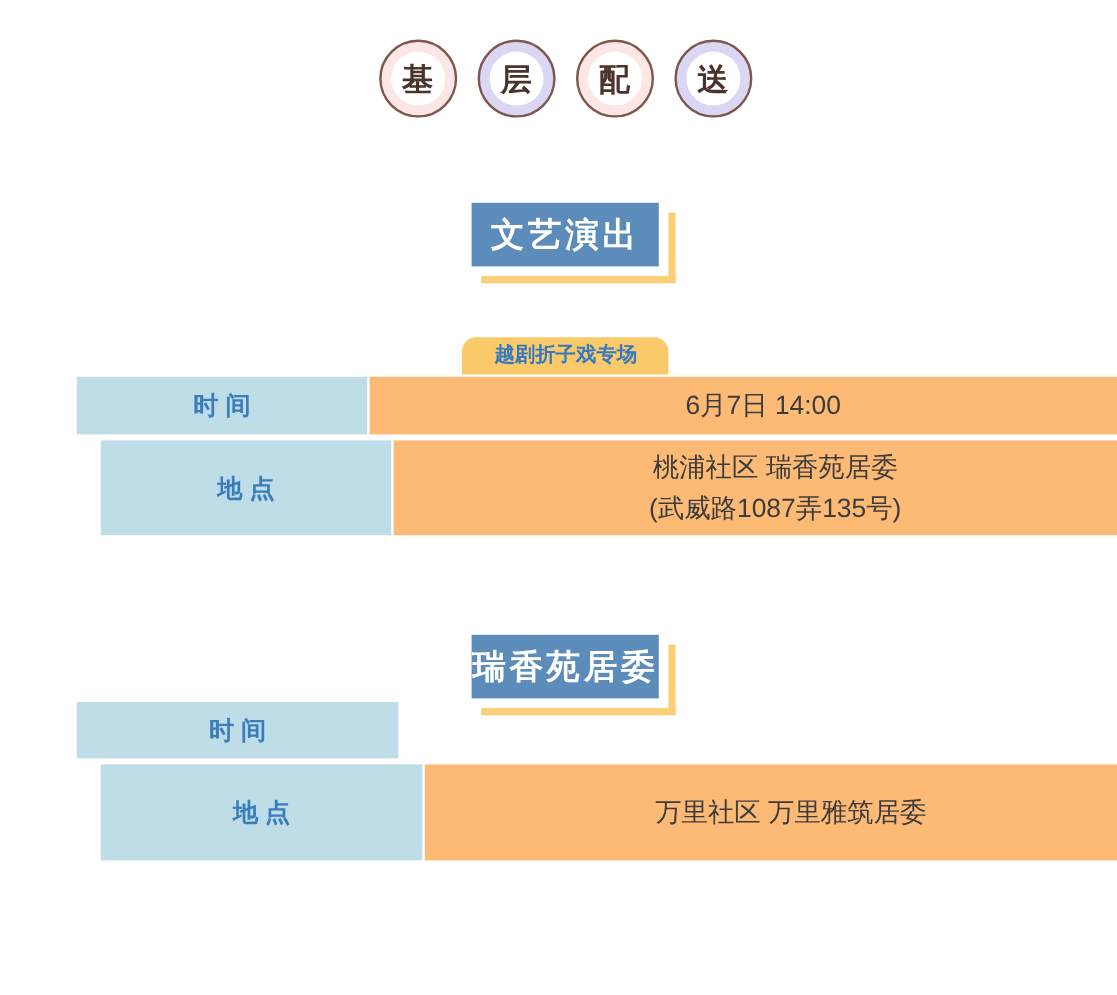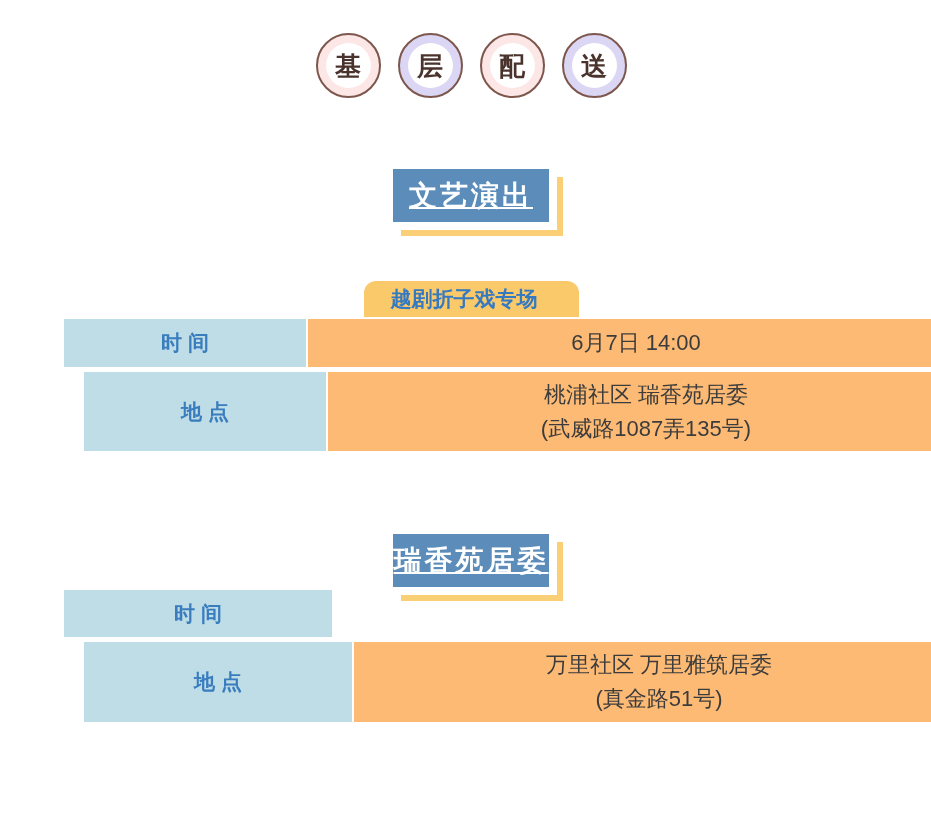--- a/index.html
+++ b/index.html
@@ -15,30 +15,30 @@
   .badge.lavender { background:#dad6f3; }
   .badge-inner { width:45px; height:45px; border-radius:50%; background:#ffffff;
                  display:flex; align-items:center; justify-content:center; }
   .badge-char { font-size:26px; font-weight:bold; color:#4a332c; line-height:1; }
 
   
   .title-row { display:flex; justify-content:center; }
   .title-wrap { position:relative; width:156px; height:53px; }
   .title-box { position:relative; width:156px; height:53px; background:#5b8cba;
                display:flex; align-items:center; justify-content:center; z-index:2; }
-  .title-box span { color:#ffffff; font-size:28px; font-weight:bold; letter-spacing:3px; line-height:1;text-decoration:underline; }
+  .title-box span { color:#ffffff; font-size:28px; font-weight:bold; letter-spacing:3px; line-height:1; }
   .title-wrap::after { content:""; position:absolute; left:8px; top:8px; width:156px; height:53px;
                border-right:6px solid #fbcf75; border-bottom:6px solid #fbcf75; z-index:1; }
   .mt-title1 { margin-top:70px; }
   .mt-title2 { margin-top:83px; }
 
   
   .pill-row { display:flex; justify-content:center; }
-  .pill { background:#fac96a; color:#3579c0; font-size:21px; font-weight:bold;
-          padding:5px 41px 6px 27px; border-radius:12px 12px 0 0; line-height:1.2; }
+  .pill { background:#fac96a; color:#3579c0; font-size:17px; font-weight:bold;
+          padding:5px 26px 6px 27px; border-radius:12px 12px 0 0; line-height:1.2; }
   .mt-pill1 { margin-top:59px; }
   .mt-pill2 { margin-top:58px; }
 
   
   .info-table { width:900px; }
   .mt-table1 { margin-top:2px; }
   .mt-table2 { margin-top:3px; }
   .info-row { display:flex; gap:2px; margin-bottom:5px; }
   .info-row:last-child { margin-bottom:0;padding-left:20px; }
   .label-cell { background:#bfdde6; display:flex; align-items:center; justify-content:center;
@@ -118,18 +118,17 @@
 
 
   <div class="info-table t2 mt-table2">
     <div class="info-row">
       <div class="label-cell h-time2">时  间</div>
     </div>
     <div class="info-row">
       <div class="label-cell h-loc2">地  点</div>
       <div class="value-cell h-loc2">
         <div>万里社区 万里雅筑居委</div>
-        <div>(真金路51号)</div>
       </div>
     </div>
   </div>
 
 </div>
 
 </body></html>

